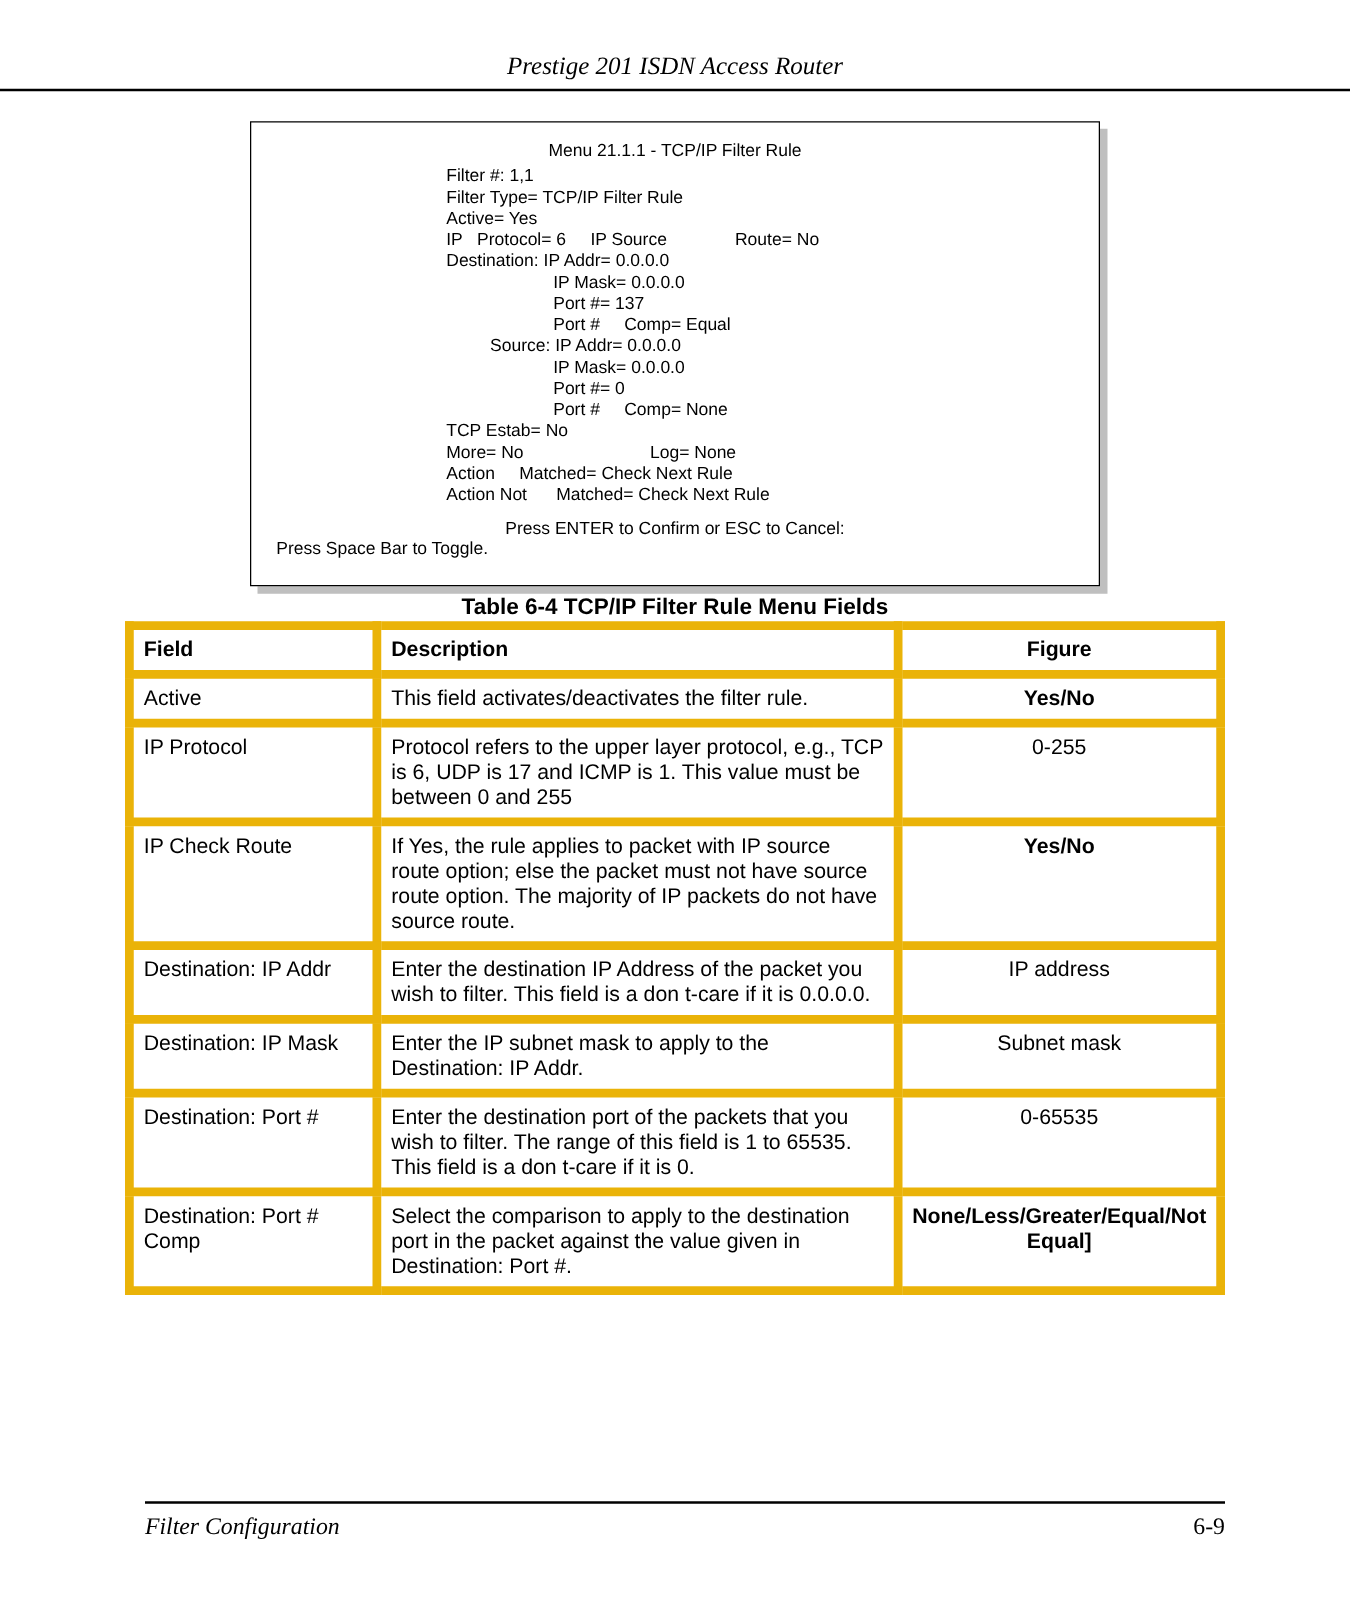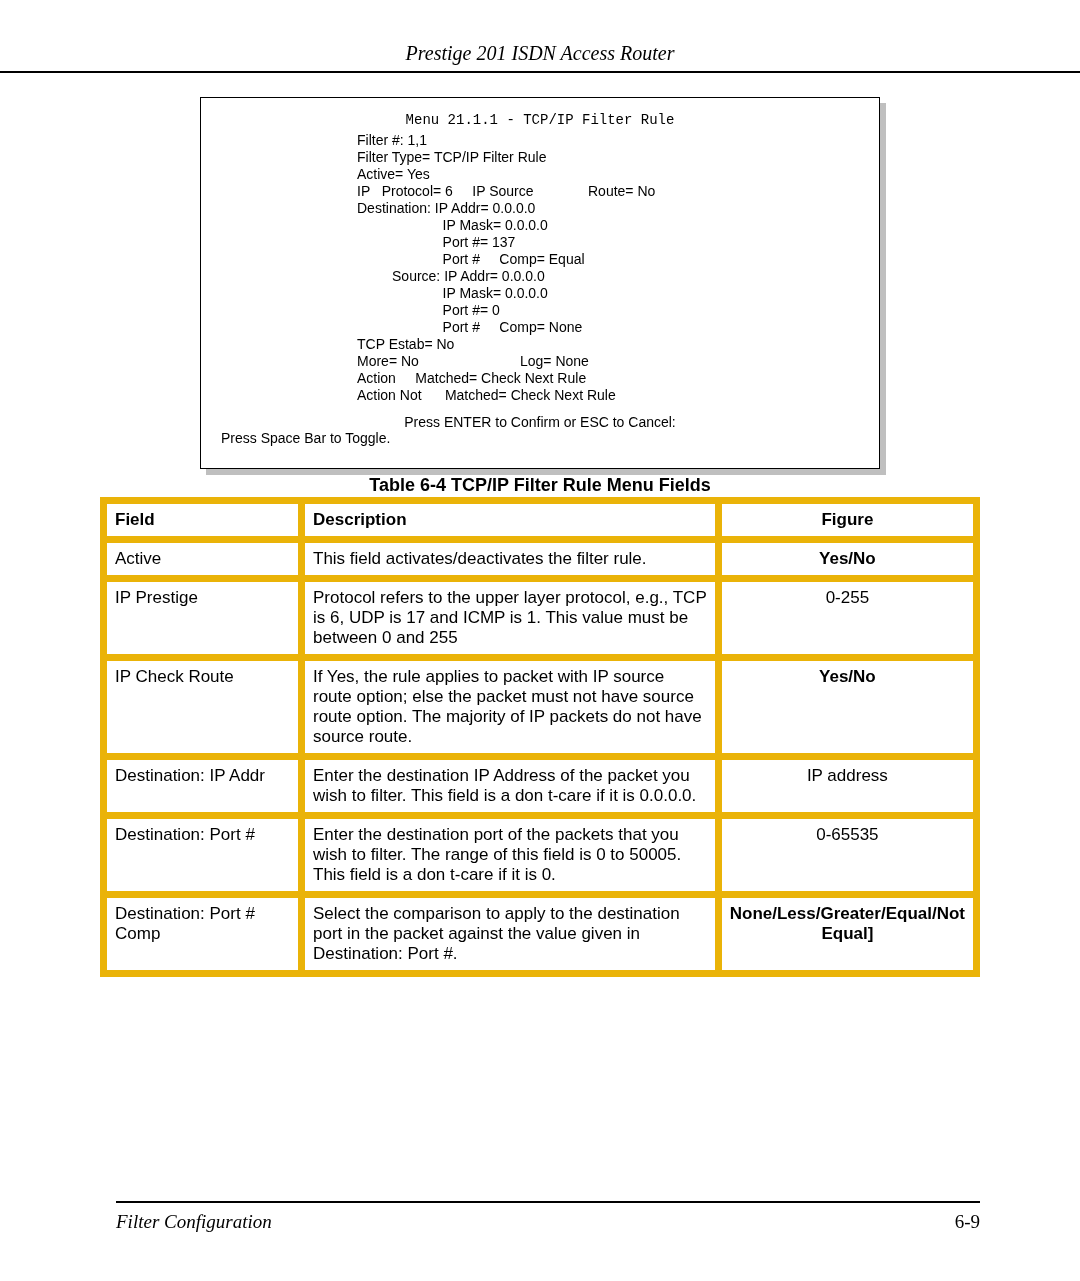--- a/index.html
+++ b/index.html
@@ -42,21 +42,21 @@
       z-index: 0;
     }
     .menu-box {
       position: relative;
       z-index: 1;
       border: 1px solid #000;
       background: #ffffff;
       padding: 14px 16px 22px 16px;
     }
     .menu-title {
-      font-family: Liberation Mono, monospace;
+      font-family: Liberation Sans, sans-serif;
       font-size: 14px;
       text-align: center;
       margin-bottom: 4px;
     }
     .menu-body {
       font-family: Arial, Helvetica, sans-serif;
       font-size: 14px;
       line-height: 17px;
       white-space: pre;
       padding-left: 140px;
@@ -170,37 +170,42 @@
         <th class="opt">Figure</th>
       </tr>
     </thead>
     <tbody id="table-body">
     <tr>
           <td class="field">Active</td>
           <td>This field activates/deactivates the filter rule.</td>
           <td class="opt opt-bold">Yes/No</td>
         </tr>
         <tr>
-          <td class="field">IP Prestige</td>
+          <td class="field">IP Protocol</td>
           <td>Protocol refers to the upper layer protocol, e.g., TCP is 6, UDP is 17 and ICMP is 1.  This value must be between 0 and 255</td>
           <td class="opt">0-255</td>
         </tr>
         <tr>
           <td class="field">IP Check Route</td>
           <td>If Yes, the rule applies to packet with IP source route option; else the packet must not have source route option. The majority of IP packets do not have source route.</td>
           <td class="opt opt-bold">Yes/No</td>
         </tr>
         <tr>
           <td class="field">Destination: IP Addr</td>
           <td>Enter the destination IP Address of the packet you wish to filter.  This field is a don t-care if it is 0.0.0.0.</td>
           <td class="opt">IP address</td>
         </tr>
         <tr>
+          <td class="field">Destination: IP Mask</td>
+          <td>Enter the IP subnet mask to apply to the Destination: IP Addr.</td>
+          <td class="opt">Subnet mask</td>
+        </tr>
+        <tr>
           <td class="field">Destination: Port #</td>
-          <td>Enter the destination port of the packets that you wish to filter. The range of this field is 0 to 50005.  This field is a don t-care if it is 0.</td>
+          <td>Enter the destination port of the packets that you wish to filter. The range of this field is 1 to 65535.  This field is a don t-care if it is 0.</td>
           <td class="opt">0-65535</td>
         </tr>
         <tr>
           <td class="field">Destination: Port # Comp</td>
           <td>Select the comparison to apply to the destination port in the packet against the value given in Destination: Port #.</td>
           <td class="opt opt-bold">None/Less/Greater/Equal/Not Equal]</td>
         </tr>
       </tbody>
   </table>
 

